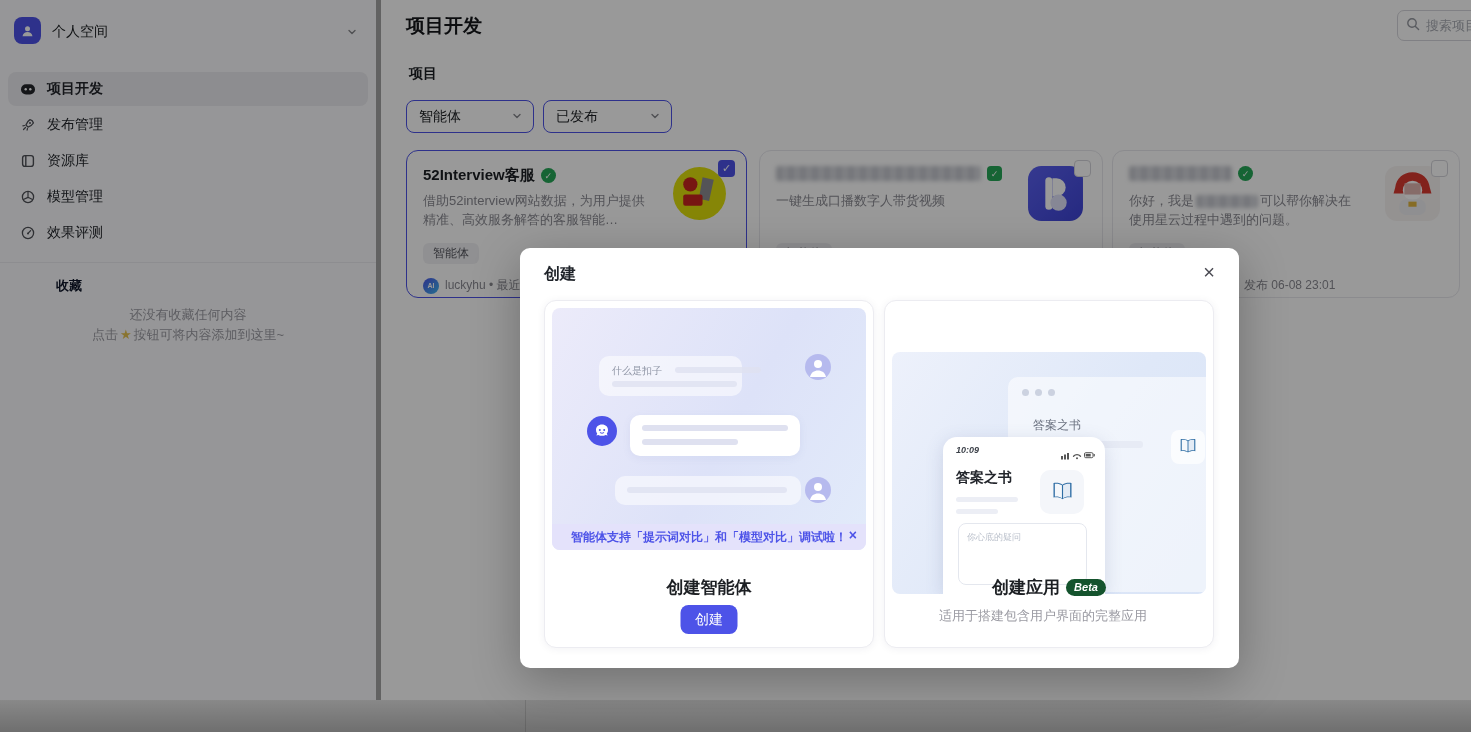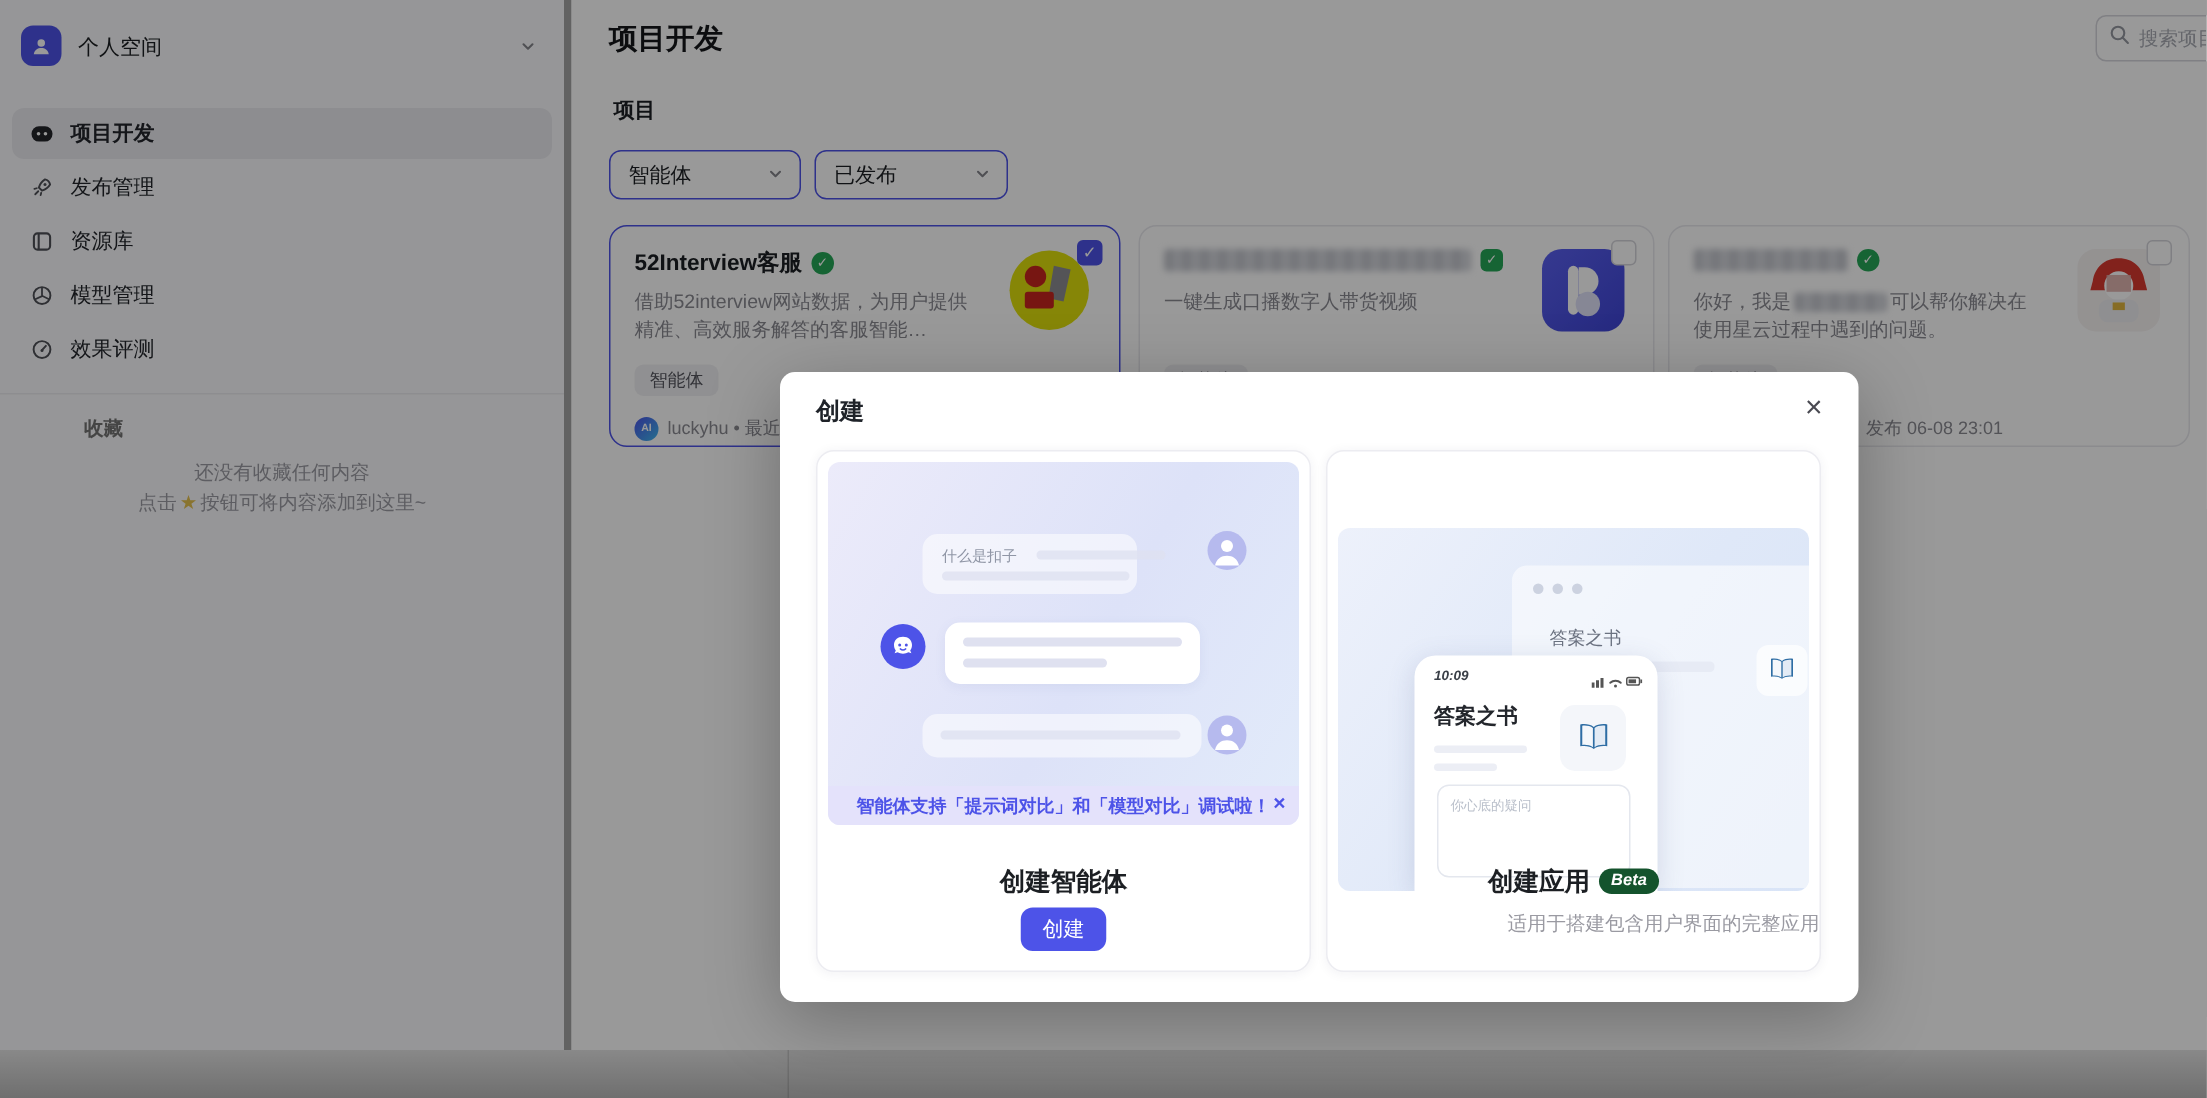--- a/index.html
+++ b/index.html
@@ -16,21 +16,21 @@
   .ws-avatar { position:absolute; left:14px; top:17px; width:27px; height:27px; border-radius:8px; background:#4d53e8;
                display:flex; align-items:center; justify-content:center; }
   .ws-label { position:absolute; left:52px; top:23px; font-size:14px; font-weight:500; color:#1c1f23; }
   .ws-chevron { position:absolute; right:18px; top:24px; }
   .nav { position:absolute; left:8px; right:8px; top:72px; }
   .nav-item { position:relative; height:34px; margin-bottom:2px; border-radius:8px; display:flex; align-items:center; gap:11px;
               padding:0 12px; font-size:14px; font-weight:500; color:#23262c; }
   .nav-item.active { background:#ececf1; font-weight:600; }
   .nav-icon { width:16px; height:16px; display:flex; align-items:center; justify-content:center; }
   .side-divider { position:absolute; left:0; right:0; top:262px; border-top:1px solid #ececf0; }
-  .fav-title { position:absolute; left:16px; top:277px; font-size:13px; font-weight:600; color:#737373;padding-left:40px; }
+  .fav-title { position:absolute; left:16px; top:277px; font-size:13px; font-weight:600; color:#0f172a;padding-left:40px; }
   .fav-empty { position:absolute; left:0; right:0; top:305px; text-align:center; font-size:13px; line-height:20px; color:#9b9ba3; }
   .fav-star { color:#e5c14f; font-size:13px; padding:0 2px; }
 
   
   .main { position:absolute; left:381px; top:0; right:0; height:700px; background:#fff; }
   .page-title { position:absolute; left:25px; top:13px; font-size:19px; font-weight:700; color:#14161a; }
   .search-box { position:absolute; left:1016px; top:10px; width:120px; height:31px; border:1px solid #d6d6dc; border-radius:7px;
                 background:#fff; display:flex; align-items:center; padding:0 8px; gap:6px; }
   .search-box input { border:none; outline:none; width:80px; font-size:13px; color:#1c1f23; background:transparent;
                       font-family:"Liberation Sans","DejaVu Sans",sans-serif; }
@@ -87,21 +87,21 @@
   .modal-close { position:absolute; right:24px; top:12px; font-size:20px; color:#4a4a52; cursor:pointer; line-height:24px; }
   .m-card { position:absolute; top:52px; width:330px; height:348px; background:#fff; border:1px solid #ececf1; border-radius:12px;
             box-shadow:0 1px 8px rgba(30,35,70,.06); }
   .m-card.left { left:24px; } .m-card.right { left:364px; }
   .illus { position:absolute; left:7px; top:7px; width:314px; height:242px; border-radius:8px; overflow:hidden; }
   .illus.agent { background:linear-gradient(120deg,#ecebfa 0%,#dde2f8 55%,#e2ebfa 100%); }
   .illus.app { background:linear-gradient(125deg,#edf1fb 0%,#dfe8f8 55%,#d9e4f7 100%);margin-top:44px; }
 
   
   .bubble { position:absolute; border-radius:10px; }
-  .bubble.b1 { left:63px; top:48px; width:143px; height:40px; background:rgba(255,255,255,.55);text-decoration:underline; }
+  .bubble.b1 { left:47px; top:48px; width:143px; height:40px; background:rgba(255,255,255,.55);text-decoration:underline; }
   .bubble.b2 { left:78px; top:107px; width:170px; height:41px; background:#fff; box-shadow:0 2px 8px rgba(90,100,160,.08); }
   .bubble.b3 { left:63px; top:168px; width:186px; height:29px; background:rgba(255,255,255,.55); }
   .ph-line { position:absolute; height:6px; border-radius:3px; background:#dfe1f0; }
   .chat-q { position:absolute; left:13px; top:8px; font-size:10px; color:#9096a6; }
   .chat-avatar { position:absolute; width:26px; height:26px; border-radius:50%; background:#b6baee;
                  display:flex; align-items:center; justify-content:center; overflow:hidden; }
   .chat-avatar.u1 { left:253px; top:46px; } .chat-avatar.u2 { left:253px; top:169px; }
   .bot-avatar { position:absolute; left:35px; top:108px; width:30px; height:30px; border-radius:50%; background:#4d53e8;
                 display:flex; align-items:center; justify-content:center; }
   .banner { position:absolute; left:0; right:0; bottom:0; height:26px; background:#e4e2fb; display:flex; align-items:center;
@@ -127,21 +127,21 @@
   .p-line2 { left:13px; top:72px; width:42px; height:5px; background:#eceef5; }
   .p-book { position:absolute; left:97px; top:33px; width:44px; height:44px; background:#f4f6fa; border-radius:10px;
             display:flex; align-items:center; justify-content:center; }
   .p-input { position:absolute; left:15px; top:86px; width:129px; height:62px; border:1px solid #e4e7ee; border-radius:8px;
              padding:7px 8px; font-size:9px; color:#b9bfca; }
 
   .m-card-title-row { position:absolute; left:0; right:0; top:275px; display:flex; align-items:center; justify-content:center; gap:6px; }
   .m-card-title { font-size:17px; font-weight:700; color:#1c1f23; }
   .beta-badge { background:#14532d; color:#fff; font-size:11px; font-weight:700; font-style:italic; padding:2px 8px 3px;
                 border-radius:10px; }
-  .m-card-desc { position:absolute; left:0; right:0; top:306px; text-align:right; font-size:13px; color:#9a9aa2; }
+  .m-card-desc { position:absolute; left:0; right:12px; top:306px; text-align:center; font-size:13px; color:#9a9aa2; }
   .create-btn { position:absolute; left:50%; transform:translateX(-50%); top:304px; width:57px; height:29px; border:none;
                 border-radius:8px; background:#4d53e8; color:#fff; font-size:14px; cursor:pointer;
                 font-family:"Liberation Sans","DejaVu Sans",sans-serif; }
 </style>
 </head>
 <body>
 
 <div class="screen">
 
   <div class="app">

